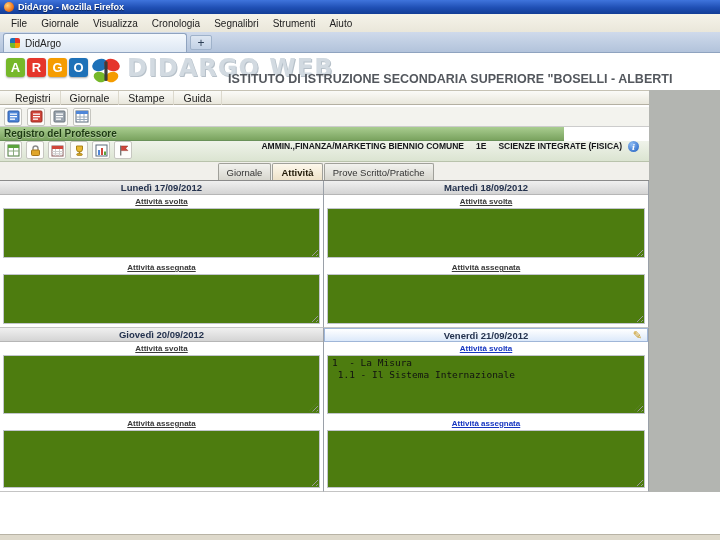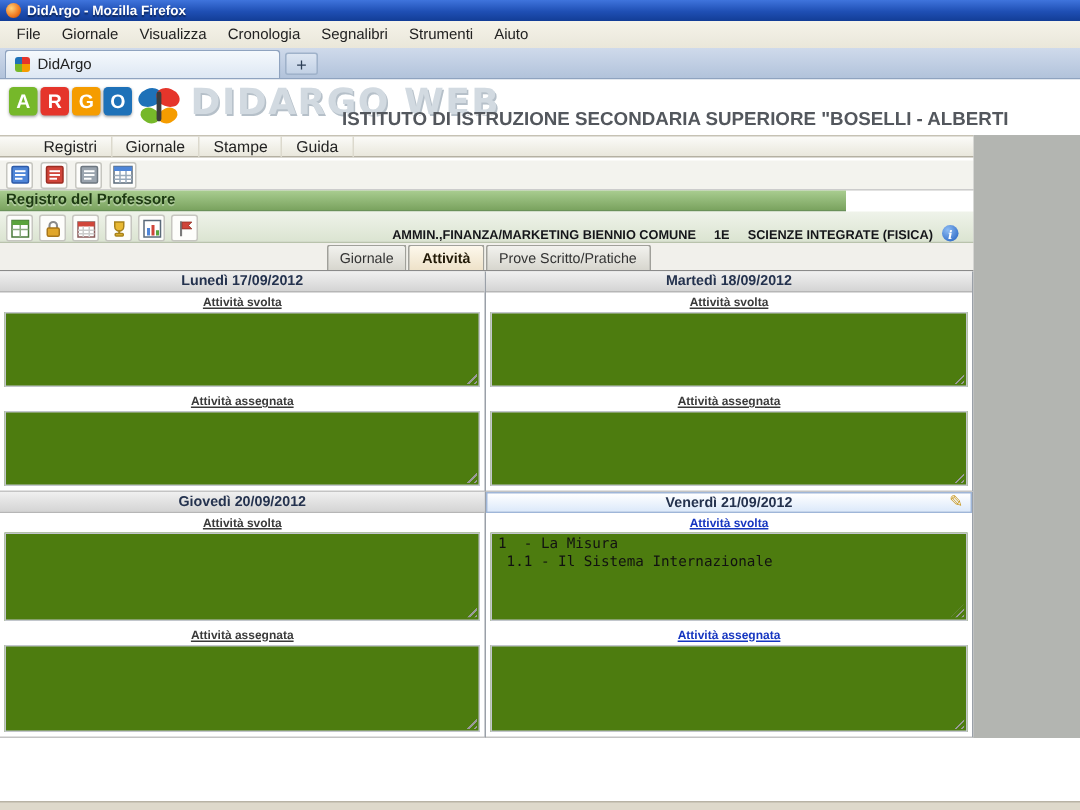--- a/index.html
+++ b/index.html
@@ -43,36 +43,36 @@
   .butterfly{position:absolute;left:90px;top:2px;}
   .watermark{position:absolute;left:127px;top:1px;font-size:24px;font-weight:bold;letter-spacing:1px;
     color:#d2dae1;text-shadow:1px 1px 0 #b6c0c9;white-space:nowrap;font-family:"DejaVu Sans",sans-serif;}
   .school{position:absolute;left:228px;top:19px;font-size:12.5px;font-weight:bold;color:#53575d;
     text-shadow:1px 1px 0 #fff;white-space:nowrap;}
 
   
   .appmenu{position:absolute;top:90px;left:0;width:649px;height:15px;
     background:linear-gradient(180deg,#fbfbf8,#e9e7dc);
     border-top:1px solid #c6c2b4;border-bottom:1px solid #b4b0a2;
-    display:flex;align-items:center;padding-left:20px;}
+    display:flex;align-items:center;padding-left:6px;}
   .appmenu .menu-item{font-size:10.5px;color:#222;padding:1px 9px;border-right:1px solid #dcd9cd;}
 
   .toolbar1{position:absolute;top:107px;left:0;width:649px;height:20px;background:#f3f3ee;
     border-bottom:1px solid #cccccc;display:flex;align-items:center;gap:5px;padding-left:4px;}
   .tbtn{width:18px;height:18px;display:flex;align-items:center;justify-content:center;
     border:1px solid #c6c6c0;border-radius:2px;background:#fdfdfb;}
 
   .registrobar{position:absolute;top:127px;left:0;width:564px;height:14px;
     background:linear-gradient(180deg,#a9cd90,#7aa35f);border-bottom:1px solid #6a915a;
     display:flex;align-items:center;padding-left:4px;}
   .registrobar .reg-title{font-size:10px;font-weight:bold;color:#1d3a12;text-shadow:0 1px 0 rgba(255,255,255,.35);}
 
   .toolbar2{position:absolute;top:141px;left:0;width:649px;height:21px;
     background:linear-gradient(180deg,#eff3ea,#dbe4d1);border-bottom:1px solid #b9c3ac;
-    display:flex;align-items:flex-end;gap:4px;padding:0 10px 0 4px;}
+    display:flex;align-items:flex-start;gap:4px;padding:0 10px 0 4px;}
   .classinfo{margin-left:auto;display:flex;align-items:center;gap:12px;
     font-size:8.5px;font-weight:bold;color:#15161a;white-space:nowrap;}
   .infoicon{width:11px;height:11px;border-radius:50%;flex:0 0 auto;margin-left:2px;
     background:radial-gradient(circle at 35% 30%,#8ebcf4,#1d5cbe);color:#fff;
     font-size:8px;font-weight:bold;font-style:italic;display:flex;align-items:center;justify-content:center;
     font-family:"DejaVu Serif",serif;}
 
   .viewtabs{position:absolute;top:162px;left:0;width:649px;height:19px;background:#f1f0eb;
     display:flex;align-items:flex-end;gap:1px;padding-left:2px;border-bottom:1px solid #8a8a8a;justify-content:center;}
   .vtab{height:17px;padding:0 8px;display:flex;align-items:center;font-size:9.5px;color:#333;

